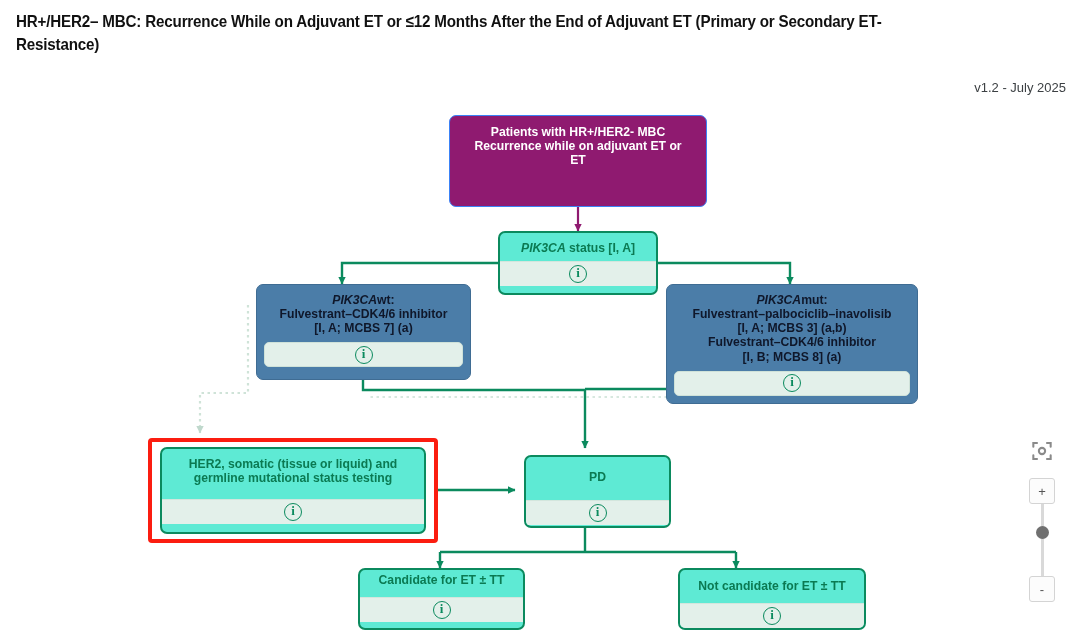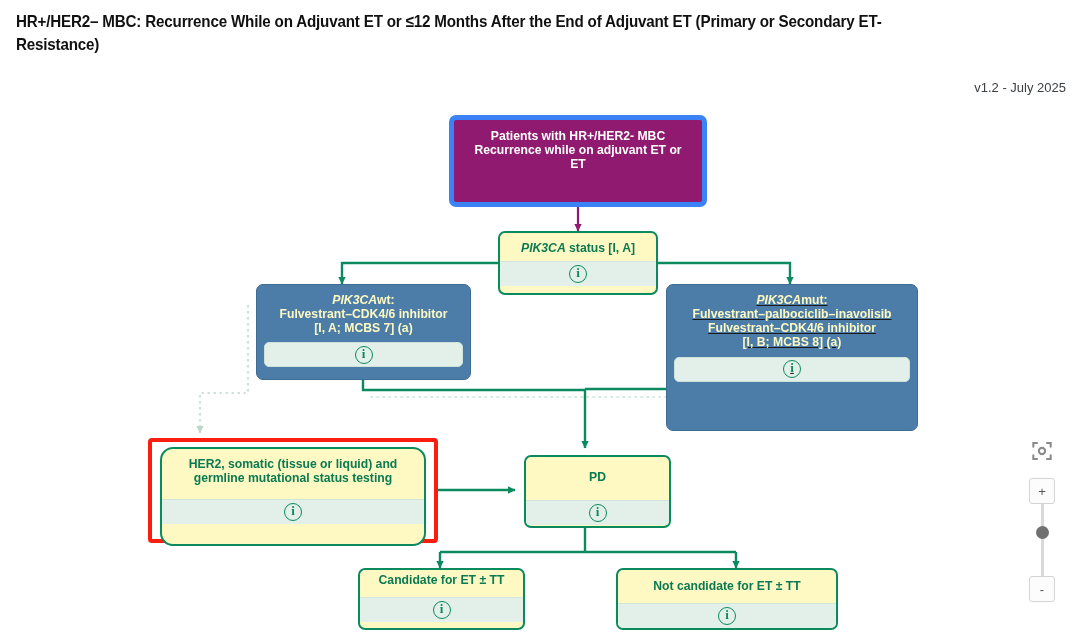--- a/index.html
+++ b/index.html
@@ -87,48 +87,48 @@
     font-family: "Liberation Serif", serif;
     font-size: 13px;
     font-weight: bold;
     line-height: 14px;
     text-align: center;
   }
 
   
   .node.purple {
     background: #8f1a70;
-    border: 5px solid #3b82f6;
+    border: 1px solid #3b82f6;
   }
   .node.purple .node-title {
     color: #ffffff;
     font-size: 12.2px;
     padding: 9px 10px 0 10px;
   }
 
   
   .node.blue {
     background: #4b7da8;
     border: 1.6px solid #3f6c93;
     padding: 0 7px 7px 7px;
   }
   .node.blue .node-title {
-    color: #fef9c3;
+    color: #0f172a;
     font-size: 12.2px;
     padding: 8px 2px 7px 2px;
   }
   .node.blue .node-info {
     background: #e3f0ea;
     border: 1px solid #cfe2d9;
     border-radius: 5px;
   }
 
   
   .node.green {
-    background: #fef9c3;
+    background: #5eead4;
     border: 2.4px solid #0b8a5e;
   }
   .node.green .node-title {
     color: #0b7a52;
     font-size: 12.2px;
     padding: 8px 8px 6px 8px;
   }
   .node.green .node-info {
     background: #e3f0ea;
     border-top: 1px solid #d3e6dd;
@@ -268,33 +268,34 @@
     <div class="node-title">
       <div><span class="ital">PIK3CA</span><span>wt:</span></div>
       <div>Fulvestrant–CDK4/6 inhibitor</div>
       <div>[I, A; MCBS 7] (a)</div>
     </div>
     <div class="node-info">
       <span class="info-glyph">i</span>
     </div>
   </div>
 
-  <div class="node blue" style="left:666px; top:184px; width:252px; height:147px;text-decoration:underline;">
+  <div class="node blue" style="left:666px; top:184px; width:252px; height:120px;">
     <div class="node-title">
       <div><span class="ital">PIK3CA</span><span>mut:</span></div>
       <div>Fulvestrant–palbociclib–inavolisib</div>
+      <div>[I, A; MCBS 3] (a,b)</div>
       <div>Fulvestrant–CDK4/6 inhibitor</div>
       <div>[I, B; MCBS 8] (a)</div>
     </div>
     <div class="node-info">
       <span class="info-glyph">i</span>
     </div>
   </div>
 
-  <div class="node green" style="left:160px; top:347px; width:266px; height:99px;border-radius:13px;">
+  <div class="node green" style="left:160px; top:347px; width:266px; height:87px;">
     <div class="node-title">
       <div>HER2, somatic (tissue or liquid) and</div>
       <div>germline mutational status testing</div>
     </div>
     <div class="node-info" style="margin-top:8px;">
       <span class="info-glyph">i</span>
     </div>
   </div>
 
   <div class="node green" style="left:524px; top:355px; width:147px; height:73px;">
@@ -304,21 +305,21 @@
     </div>
   </div>
 
   <div class="node green" style="left:358px; top:468px; width:167px; height:62px;">
     <div class="node-title" style="padding-top:3px;text-align:center;">Candidate for ET ± TT</div>
     <div class="node-info" style="margin-top:4px;">
       <span class="info-glyph">i</span>
     </div>
   </div>
 
-  <div class="node green" style="left:616px; top:468px; width:222px; height:62px;">
+  <div class="node green" style="left:678px; top:468px; width:188px; height:62px;">
     <div class="node-title" style="padding-top:9px;">Not candidate for ET ± TT</div>
     <div class="node-info" style="margin-top:4px;">
       <span class="info-glyph">i</span>
     </div>
   </div>
 
 </div>
 
 <div id="zoom-controls">
 

